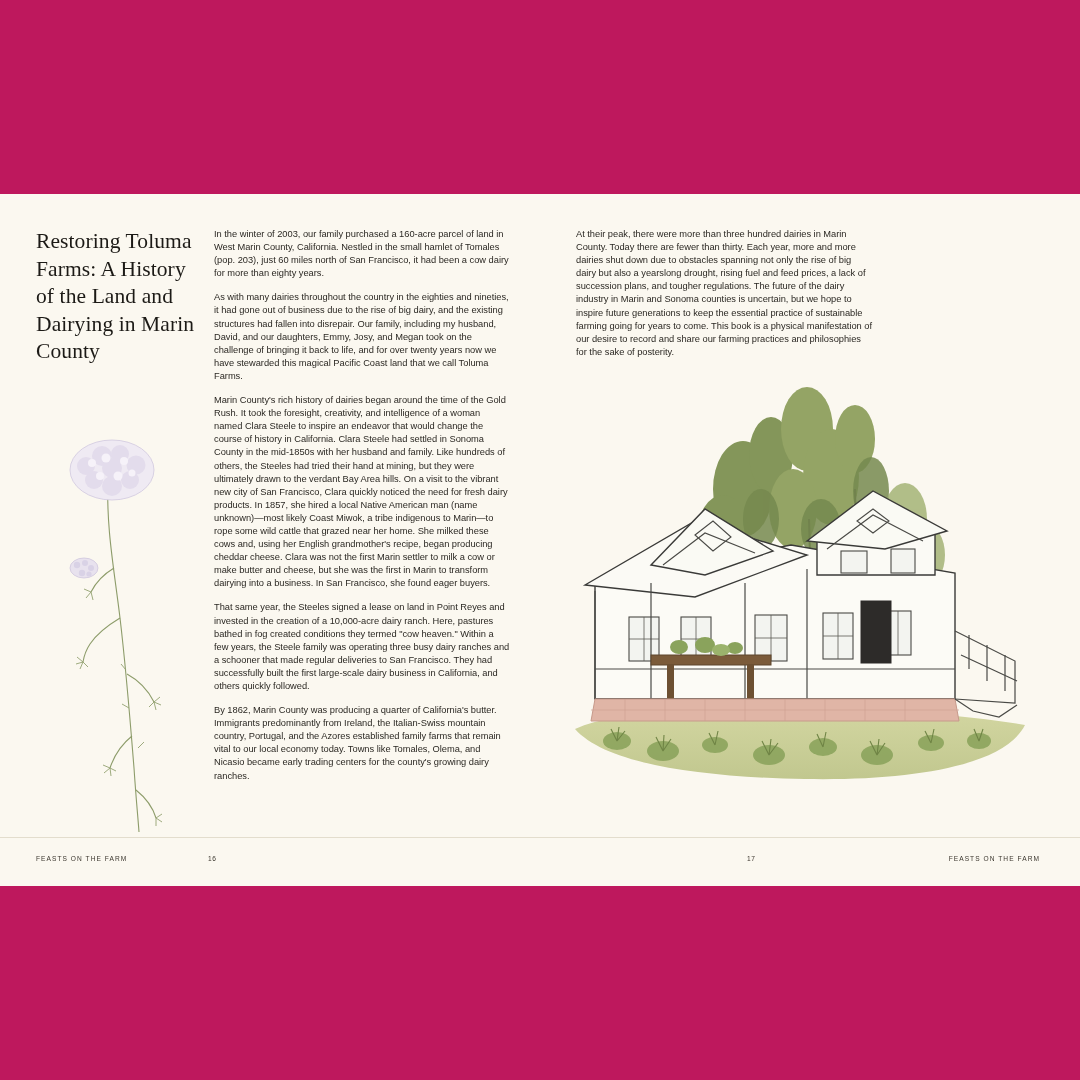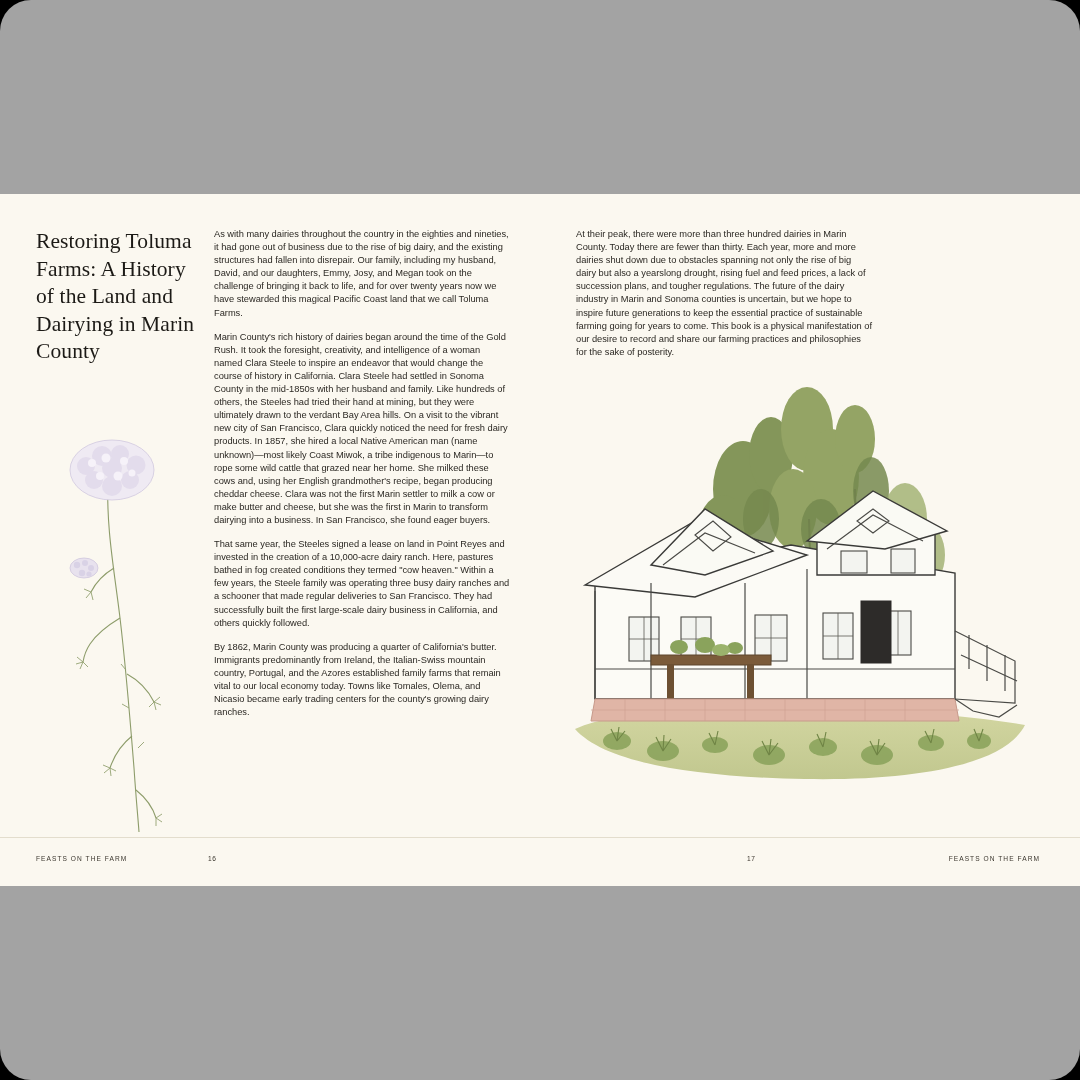--- a/index.html
+++ b/index.html
@@ -10,22 +10,21 @@
     height: 1080px;
     overflow: hidden;
   }
   body {
     font-family: "Liberation Sans", sans-serif;
   }
   .stage {
     position: relative;
     width: 1080px;
     height: 1080px;
-    background: #a3a3a3;
-    border-radius: 31px;
+    background: #be185d;
   }
   .spread {
     position: absolute;
     left: 0;
     top: 194px;
     width: 1080px;
     height: 692px;
     background: #fbf8f0;
     display: flex;
   }
@@ -179,20 +178,21 @@
                     <circle cx="84" cy="58" r="4.5"></circle>
                   <circle cx="66" cy="58" r="4"></circle>
                     <circle cx="98" cy="55" r="3.5"></circle>
                 </g>
               </g>
             </svg>
           </div>
         </div>
 
         <div class="body-col">
+          <p class="body-text">In the winter of 2003, our family purchased a 160-acre parcel of land in West Marin County, California. Nestled in the small hamlet of Tomales (pop. 203), just 60 miles north of San Francisco, it had been a cow dairy for more than eighty years.</p>
           <p class="body-text">As with many dairies throughout the country in the eighties and nineties, it had gone out of business due to the rise of big dairy, and the existing structures had fallen into disrepair. Our family, including my husband, David, and our daughters, Emmy, Josy, and Megan took on the challenge of bringing it back to life, and for over twenty years now we have stewarded this magical Pacific Coast land that we call Toluma Farms.</p>
           <p class="body-text">Marin County's rich history of dairies began around the time of the Gold Rush. It took the foresight, creativity, and intelligence of a woman named Clara Steele to inspire an endeavor that would change the course of history in California. Clara Steele had settled in Sonoma County in the mid-1850s with her husband and family. Like hundreds of others, the Steeles had tried their hand at mining, but they were ultimately drawn to the verdant Bay Area hills. On a visit to the vibrant new city of San Francisco, Clara quickly noticed the need for fresh dairy products. In 1857, she hired a local Native American man (name unknown)—most likely Coast Miwok, a tribe indigenous to Marin—to rope some wild cattle that grazed near her home. She milked these cows and, using her English grandmother's recipe, began producing cheddar cheese. Clara was not the first Marin settler to milk a cow or make butter and cheese, but she was the first in Marin to transform dairying into a business. In San Francisco, she found eager buyers.</p>
           <p class="body-text">That same year, the Steeles signed a lease on land in Point Reyes and invested in the creation of a 10,000-acre dairy ranch. Here, pastures bathed in fog created conditions they termed "cow heaven." Within a few years, the Steele family was operating three busy dairy ranches and a schooner that made regular deliveries to San Francisco. They had successfully built the first large-scale dairy business in California, and others quickly followed.</p>
           <p class="body-text">By 1862, Marin County was producing a quarter of California's butter. Immigrants predominantly from Ireland, the Italian-Swiss mountain country, Portugal, and the Azores established family farms that remain vital to our local economy today. Towns like Tomales, Olema, and Nicasio became early trading centers for the county's growing dairy ranches.</p>
         </div>
       </div>
     </div>
 
     <div class="page page-right">
       <div class="right-col">

